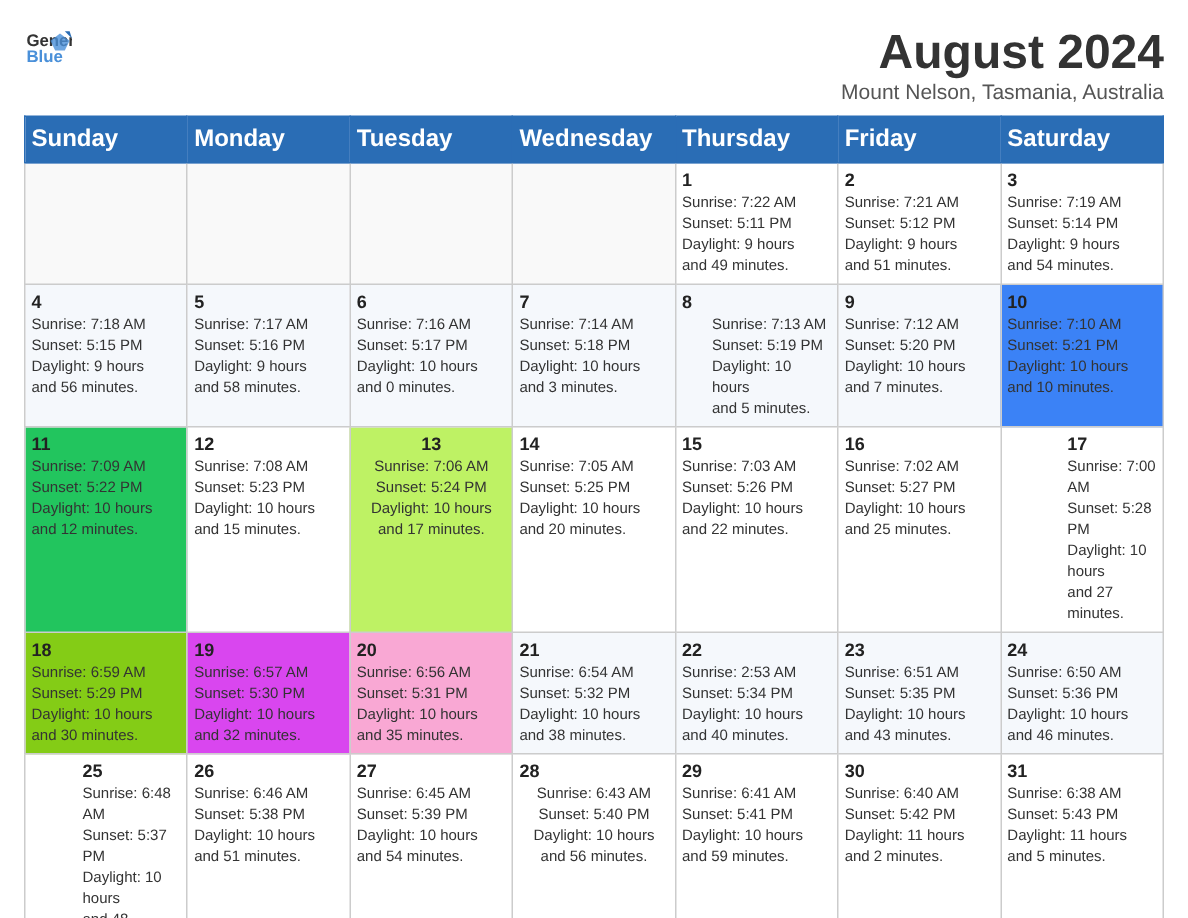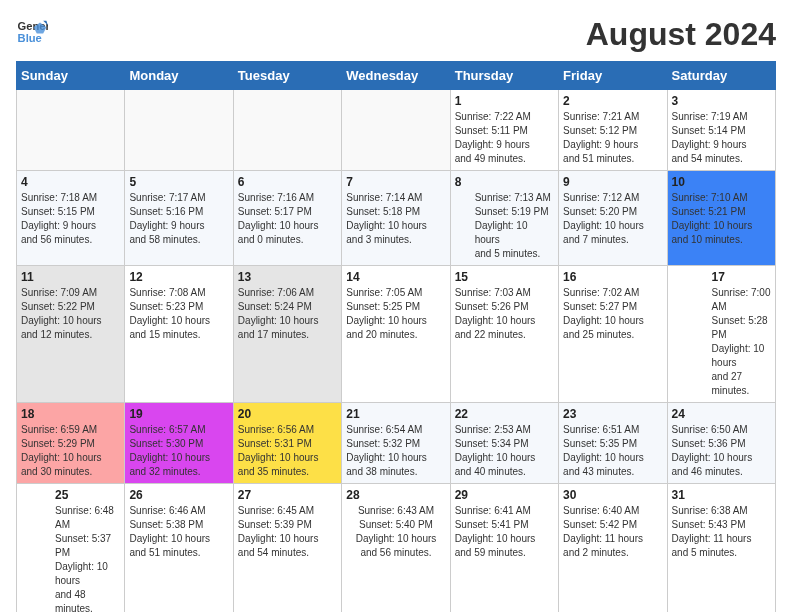--- a/index.html
+++ b/index.html
@@ -40,21 +40,21 @@
     .calendar {
       width: 100%;
       border-collapse: collapse;
       font-size: 11px;
     }
     .calendar th {
       background-color: #2a6db5;
       color: #fff;
       padding: 6px 4px;
       text-align: left;
-      font-size: 13px;
+      font-size: 16px;
       font-weight: bold;
       border: 1px solid #2a6db5;
     }
     .calendar td {
       border: 1px solid #ccc;
       vertical-align: top;
       padding: 4px;
       width: 108px;
       min-height: 80px;
       background: #fff;
@@ -87,20 +87,21 @@
   <div class="logo">
     <svg class="logo-icon" viewBox="0 0 40 40">
       <text x="2" y="18" font-size="14" font-weight="bold" fill="#333">General</text>
       <text x="2" y="32" font-size="14" font-weight="bold" fill="#4a90d9">Blue</text>
       <polygon points="30,8 38,14 34,22 26,22 22,14" fill="#4a90d9" opacity="0.8"></polygon>
       <polygon points="34,6 40,12 38,6" fill="#2a6db5"></polygon>
     </svg>
   </div>
   <div class="title-section">
     <div class="main-title">August 2024</div>
+    <div class="subtitle">Mount Nelson, Tasmania, Australia</div>
   </div>
 </div>
 
 <table class="calendar">
   <thead>
     <tr>
       <th>Sunday</th>
       <th>Monday</th>
       <th>Tuesday</th>
       <th>Wednesday</th>
@@ -182,35 +183,35 @@
         </td>
         <td style="background: #3b82f6;">
           <div class="day-number">10</div>
           <div class="day-info" style="white-space: pre-line;">Sunrise: 7:10 AM
 Sunset: 5:21 PM
 Daylight: 10 hours
 and 10 minutes.</div>
         </td>
       </tr>
       <tr>
-        <td style="background: #e5e5e5;">
+        <td style="background: #22c55e;">
           <div class="day-number">11</div>
           <div class="day-info" style="white-space: pre-line;">Sunrise: 7:09 AM
 Sunset: 5:22 PM
 Daylight: 10 hours
 and 12 minutes.</div>
         </td>
         <td style="background: rgb(255, 255, 255);">
           <div class="day-number">12</div>
           <div class="day-info" style="white-space: pre-line;">Sunrise: 7:08 AM
 Sunset: 5:23 PM
 Daylight: 10 hours
 and 15 minutes.</div>
         </td>
-        <td style="background: #e5e5e5;">
+        <td style="background: #bef264; text-align: center;">
           <div class="day-number">13</div>
           <div class="day-info" style="white-space: pre-line;">Sunrise: 7:06 AM
 Sunset: 5:24 PM
 Daylight: 10 hours
 and 17 minutes.</div>
         </td>
         <td style="background: rgb(255, 255, 255);">
           <div class="day-number">14</div>
           <div class="day-info" style="white-space: pre-line;">Sunrise: 7:05 AM
 Sunset: 5:25 PM
@@ -233,35 +234,35 @@
         </td>
         <td style="background: rgb(255, 255, 255); padding-left: 44px;">
           <div class="day-number">17</div>
           <div class="day-info" style="white-space: pre-line;">Sunrise: 7:00 AM
 Sunset: 5:28 PM
 Daylight: 10 hours
 and 27 minutes.</div>
         </td>
       </tr>
       <tr>
-        <td style="background: #fca5a5;">
+        <td style="background: #84cc16;">
           <div class="day-number">18</div>
           <div class="day-info" style="white-space: pre-line;">Sunrise: 6:59 AM
 Sunset: 5:29 PM
 Daylight: 10 hours
 and 30 minutes.</div>
         </td>
         <td style="background: #d946ef;">
           <div class="day-number">19</div>
           <div class="day-info" style="white-space: pre-line;">Sunrise: 6:57 AM
 Sunset: 5:30 PM
 Daylight: 10 hours
 and 32 minutes.</div>
         </td>
-        <td style="background: #fde047;">
+        <td style="background: #f9a8d4;">
           <div class="day-number">20</div>
           <div class="day-info" style="white-space: pre-line;">Sunrise: 6:56 AM
 Sunset: 5:31 PM
 Daylight: 10 hours
 and 35 minutes.</div>
         </td>
         <td style="background: rgb(245, 248, 252);">
           <div class="day-number">21</div>
           <div class="day-info" style="white-space: pre-line;">Sunrise: 6:54 AM
 Sunset: 5:32 PM

